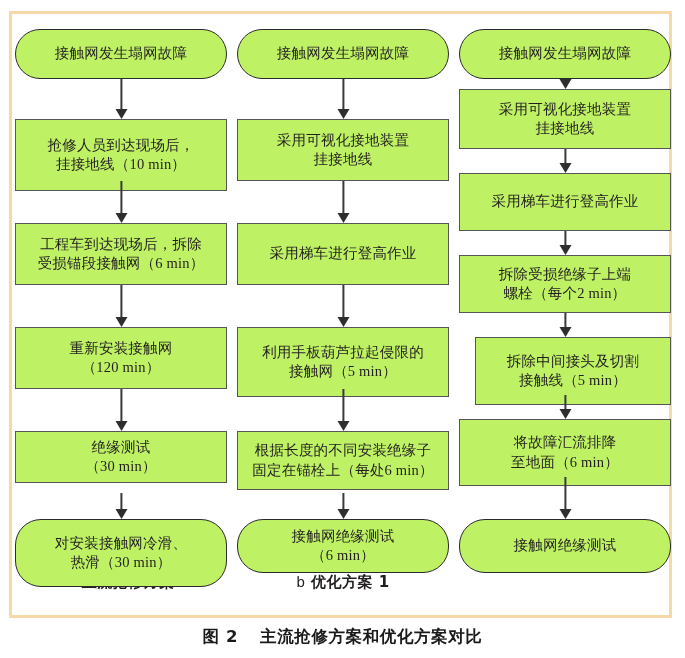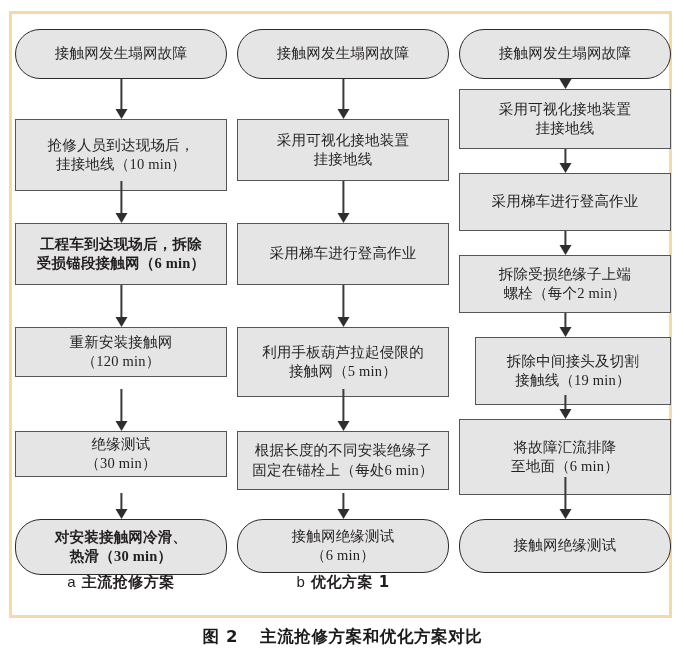--- a/index.html
+++ b/index.html
@@ -50,21 +50,21 @@
     height: 607px;
   }
   #col-a { left: 6px;   width: 212px; }
   #col-b { left: 228px; width: 212px; }
   #col-c { left: 450px; width: 212px; }
 
   
   .node {
     position: absolute;
     box-sizing: border-box;
-    background: #e5e5e5;
+    background: #bef264;
     border: 1.4px solid #4a4a4a;
     color: #231f20;
     display: flex;
     align-items: center;
     justify-content: center;
     text-align: center;
     line-height: 1.32;
     font-size: 14.5px;
     letter-spacing: 0.2px;
     padding: 2px 4px;
@@ -172,51 +172,51 @@
         <div class="node process" style="left: 0px; right: 0px; top: 108px; height: 72px;">
           <span class="lines">
             <span class="line">抢修人员到达现场后，</span>
             <span class="line">挂接地线（10 min）</span>
           </span>
         </div>
         <div class="arrow" style="left: 50%; top: 170px; height: 42px;">
           <div class="shaft" style="height: 33px;"></div>
           <div class="head"></div>
         </div>
-        <div class="node process" style="left: 0px; right: 0px; top: 212px; height: 62px; font-weight: bold;">
+        <div class="node process" style="left: 0px; right: 0px; top: 212px; height: 62px;">
           <span class="lines">
             <span class="line">工程车到达现场后，拆除</span>
             <span class="line">受损锚段接触网（6 min）</span>
           </span>
         </div>
         <div class="arrow" style="left: 50%; top: 274px; height: 42px;">
           <div class="shaft" style="height: 33px;"></div>
           <div class="head"></div>
         </div>
-        <div class="node process" style="left: 0px; right: 0px; top: 316px; height: 50px;">
+        <div class="node process" style="left: 0px; right: 0px; top: 316px; height: 62px;">
           <span class="lines">
             <span class="line">重新安装接触网</span>
             <span class="line">（120 min）</span>
           </span>
         </div>
         <div class="arrow" style="left: 50%; top: 378px; height: 42px;">
           <div class="shaft" style="height: 33px;"></div>
           <div class="head"></div>
         </div>
-        <div class="node process" style="left: 0px; right: 0px; top: 420px; height: 46px;">
+        <div class="node process" style="left: 0px; right: 0px; top: 420px; height: 52px;">
           <span class="lines">
             <span class="line">绝缘测试</span>
             <span class="line">（30 min）</span>
           </span>
         </div>
         <div class="arrow" style="left: 50%; top: 482px; height: 26px;">
           <div class="shaft" style="height: 17px;"></div>
           <div class="head"></div>
         </div>
-        <div class="node terminal" style="left: 0px; right: 0px; top: 508px; height: 56px; font-weight: bold;">
+        <div class="node terminal" style="left: 0px; right: 0px; top: 508px; height: 68px;">
           <span class="lines">
             <span class="line">对安装接触网冷滑、</span>
             <span class="line">热滑（30 min）</span>
           </span>
         </div>
       </div>
 
     <div class="column" id="col-b">
       <div class="col-caption">
         <span class="tag">b</span>
@@ -313,28 +313,28 @@
             <span class="line">螺栓（每个2 min）</span>
           </span>
         </div>
         <div class="arrow" style="left: 50%; top: 302px; height: 24px;">
           <div class="shaft" style="height: 15px;"></div>
           <div class="head"></div>
         </div>
         <div class="node process" style="left: 16px; right: 0px; top: 326px; height: 68px;">
           <span class="lines">
             <span class="line">拆除中间接头及切割</span>
-            <span class="line">接触线（19 min）</span>
+            <span class="line">接触线（5 min）</span>
           </span>
         </div>
         <div class="arrow" style="left: 50%; top: 384px; height: 24px;">
           <div class="shaft" style="height: 15px;"></div>
           <div class="head"></div>
         </div>
-        <div class="node process" style="left: 0px; right: 0px; top: 408px; height: 76px;">
+        <div class="node process" style="left: 0px; right: 0px; top: 408px; height: 67px;">
           <span class="lines">
             <span class="line">将故障汇流排降</span>
             <span class="line">至地面（6 min）</span>
           </span>
         </div>
         <div class="arrow" style="left: 50%; top: 466px; height: 42px;">
           <div class="shaft" style="height: 33px;"></div>
           <div class="head"></div>
         </div>
         <div class="node terminal" style="left: 0px; right: 0px; top: 508px; height: 54px;">

